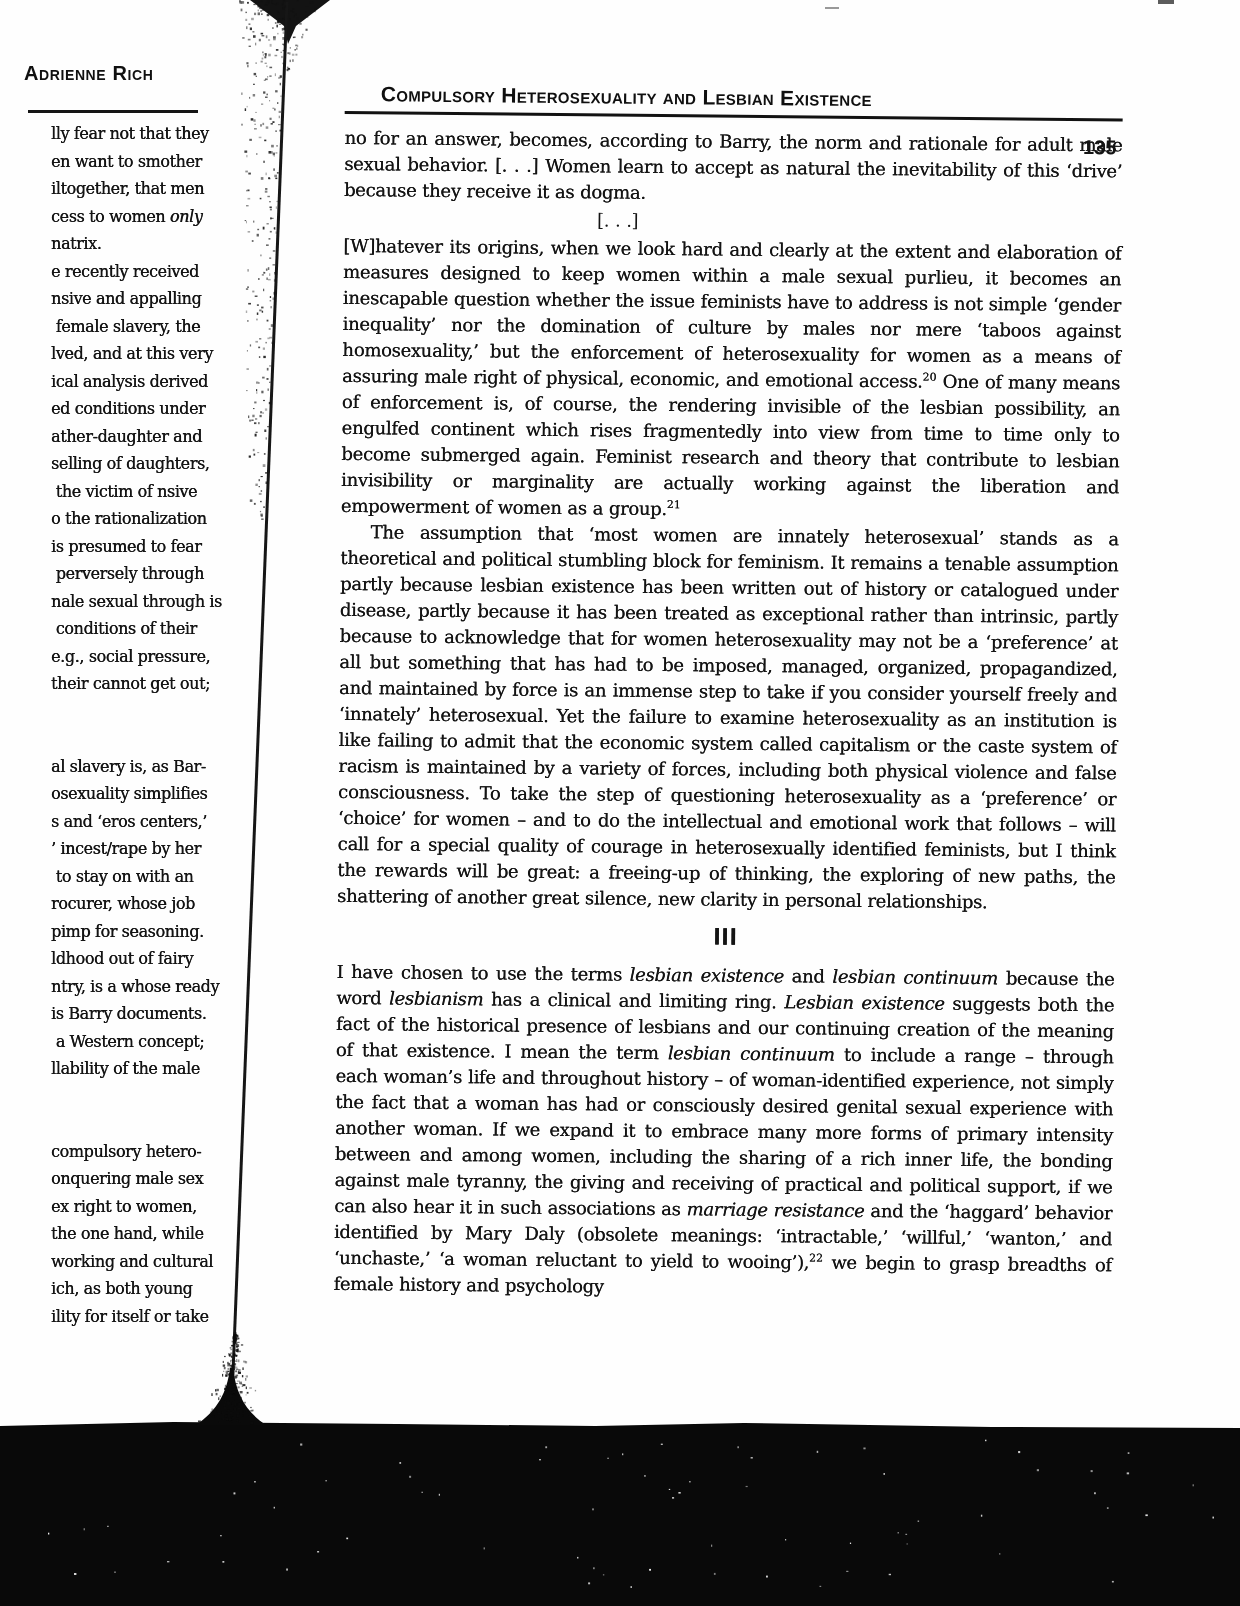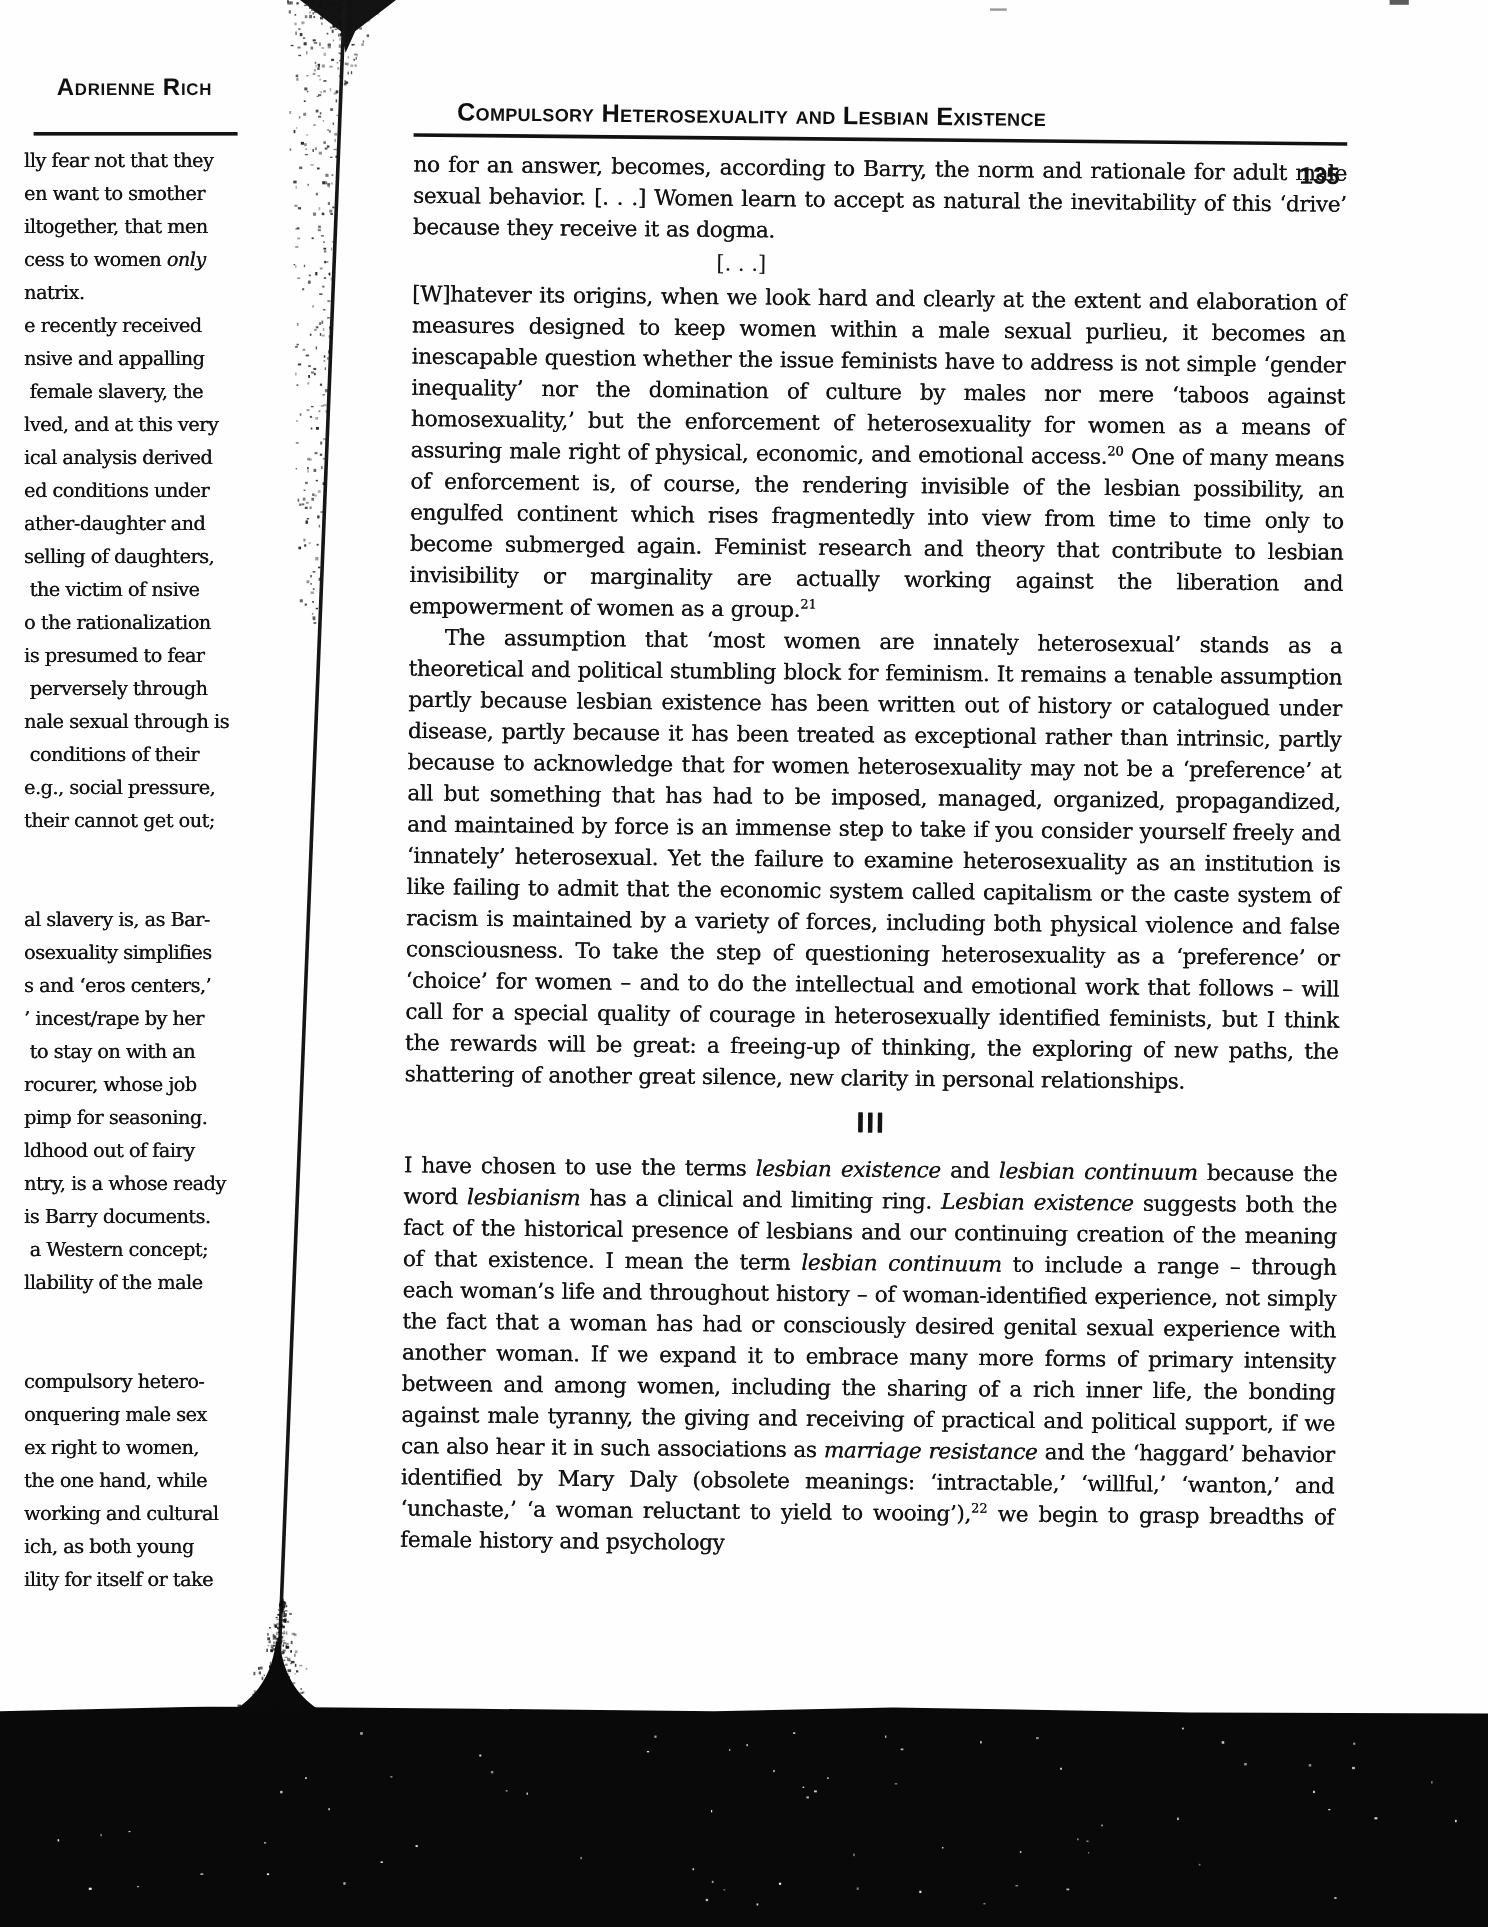--- a/index.html
+++ b/index.html
@@ -6,32 +6,32 @@
   body{
     width:1240px;height:1606px;position:relative;overflow:hidden;
     background:#fefefe;color:#141414;
     font-family:"DejaVu Serif", serif;
   }
   .scan-root{position:absolute;inset:0;}
 
   
   .left-page{position:absolute;left:0;top:0;width:215px;z-index:1;}
   .lp-head{
-    position:absolute;left:24px;top:62px;width:176px;text-align:center;
+    position:absolute;left:24px;top:62px;width:176px;
     font-family:"Liberation Sans", sans-serif;font-weight:bold;
     font-variant:small-caps;font-size:20px;letter-spacing:.6px;
     color:#101010;white-space:nowrap;
   }
   .lp-rule{position:absolute;left:28px;top:110px;width:170px;height:3px;background:#151515;}
   .lp-col{
     position:absolute;left:20px;top:120px;width:190px;
     font-size:16px;line-height:27.5px;letter-spacing:-0.4px;
     text-shadow:0.3px 0 0 currentColor;
   }
-  .lp-line{white-space:pre;height:27.5px;}
+  .lp-line{white-space:pre;height:27.5px;margin-left:31px;}
   .lp-line em{}
 
   
   .right-page{
     position:absolute;left:345px;top:80px;width:778px;z-index:2;
     transform:rotate(0.55deg);transform-origin:0 0;
   }
   .rp-headrow{position:relative;height:30px;}
   .rp-head{
     position:absolute;left:36px;top:2px;

